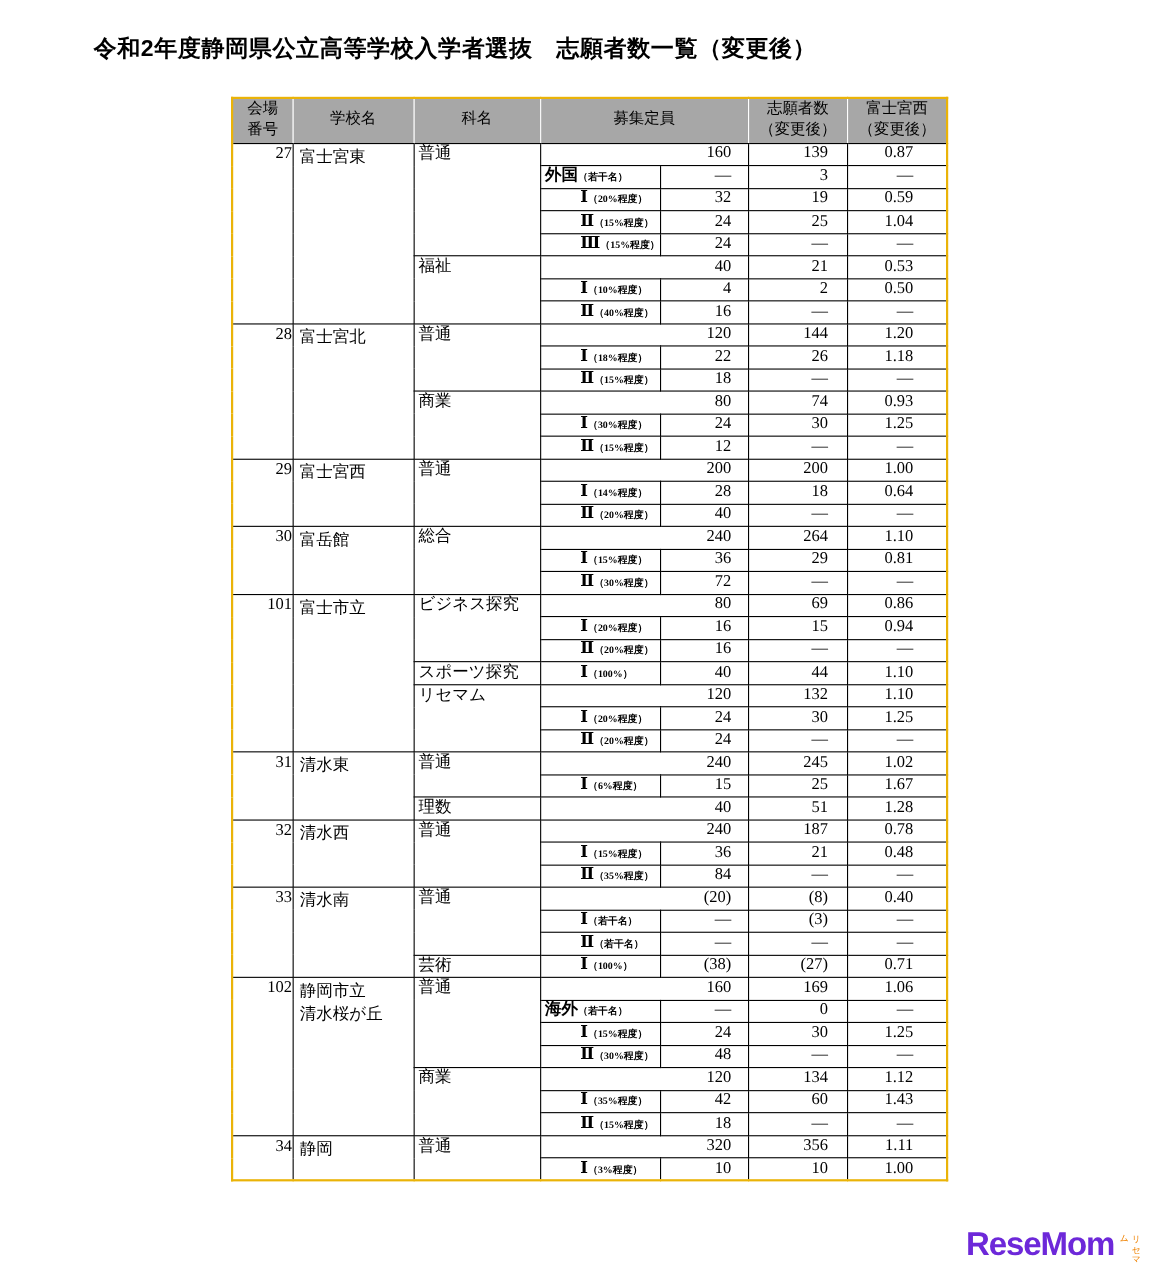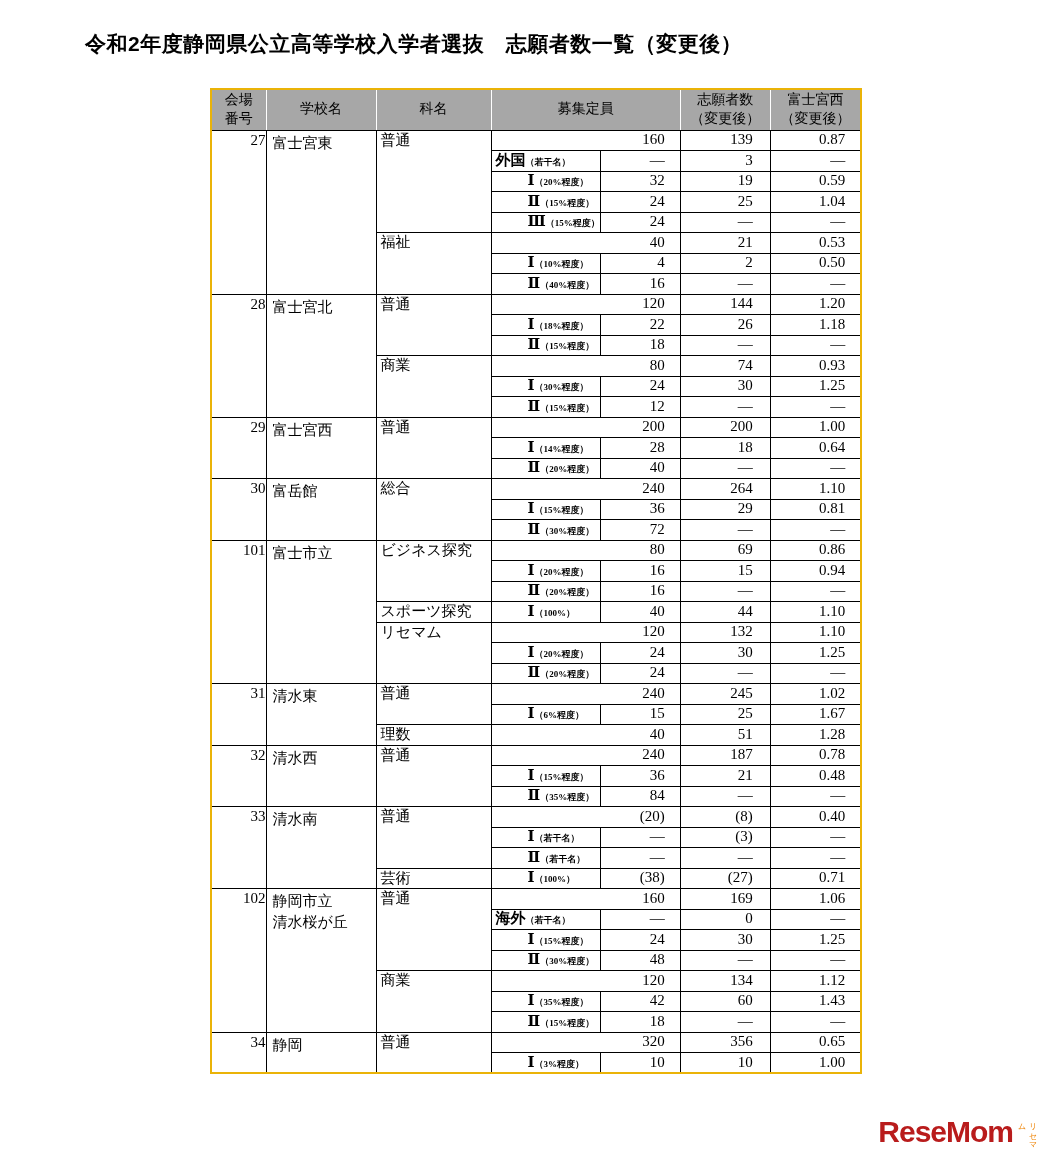--- a/index.html
+++ b/index.html
@@ -36,28 +36,28 @@
   td.venue  { text-align:right; vertical-align:top; padding-top:2px; }
   td.school { vertical-align:top; padding:2px 2px 0 6px; white-space:pre-line; line-height:1.4;margin-top:45px; }
   td.dept   { vertical-align:top; padding:2px 2px 0 4px; }
   td.stage  { text-align:left; padding-left:36px;font-weight:bold; }
   td.stage.wide { padding-left:4px; }
   .stage-big  { font-size:15px; }
   .stage-note { font-size:9px; }
   td.num   { text-align:right; }
   td.cap   { padding-right:15px; }
   td.app   { padding-right:17px; }
-  td.ratio { padding-right:15px; }
+  td.ratio { padding-right:30px; }
   .logo {
     position:absolute; right:12px; bottom:8px;
     display:flex; align-items:flex-start;
     font-family:"Liberation Sans","DejaVu Sans",sans-serif;
   }
   .logo-text {
-    font-size:30px; font-weight:bold; color:#b91c1c;
+    font-size:30px; font-weight:bold; color:#6d28d9;
     letter-spacing:-1px; line-height:1;
   }
   .logo-kana {
     writing-mode:vertical-rl; font-size:8px; color:#ef8200;
     margin-left:2px; letter-spacing:1px; height:34px;
   }
 </style>
 </head>
 <body>
 
@@ -373,21 +373,21 @@
           <td class="num cap">18</td>
           <td class="num app">—</td>
           <td class="num ratio">—</td>
         </tr>
         <tr>
           <td class="venue" rowspan="2">34</td>
           <td class="school" rowspan="2">静岡</td>
           <td class="dept" rowspan="2">普通</td>
           <td class="num cap" colspan="2">320</td>
           <td class="num app">356</td>
-          <td class="num ratio">0.65</td>
+          <td class="num ratio">1.11</td>
         </tr>
         <tr>
           <td class="stage"><span class="stage-big">Ⅰ</span><span class="stage-note">（3%程度）</span></td>
           <td class="num cap">10</td>
           <td class="num app">10</td>
           <td class="num ratio">1.00</td>
         </tr>
       </tbody>
   </table>
 

